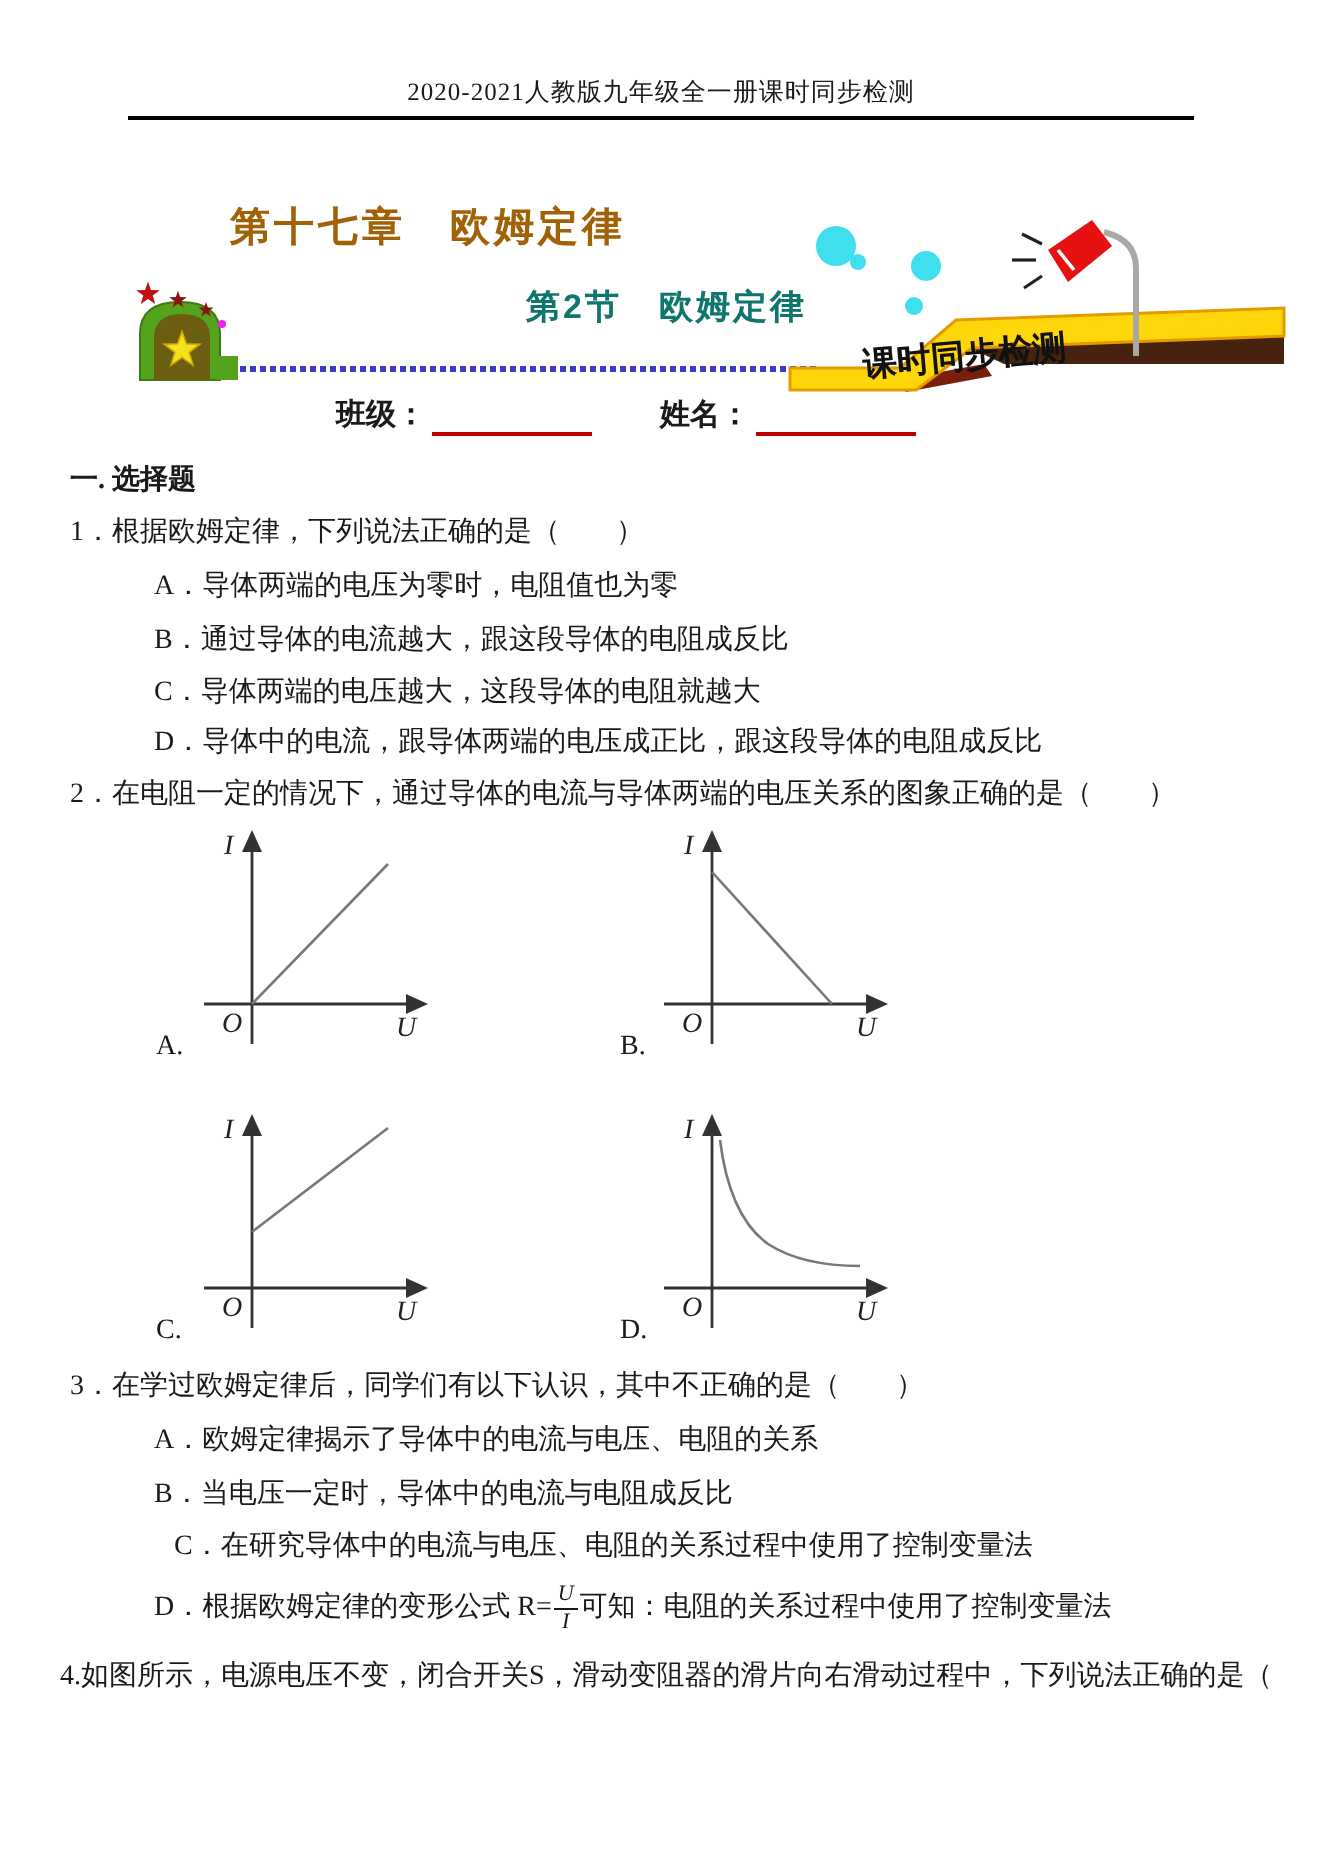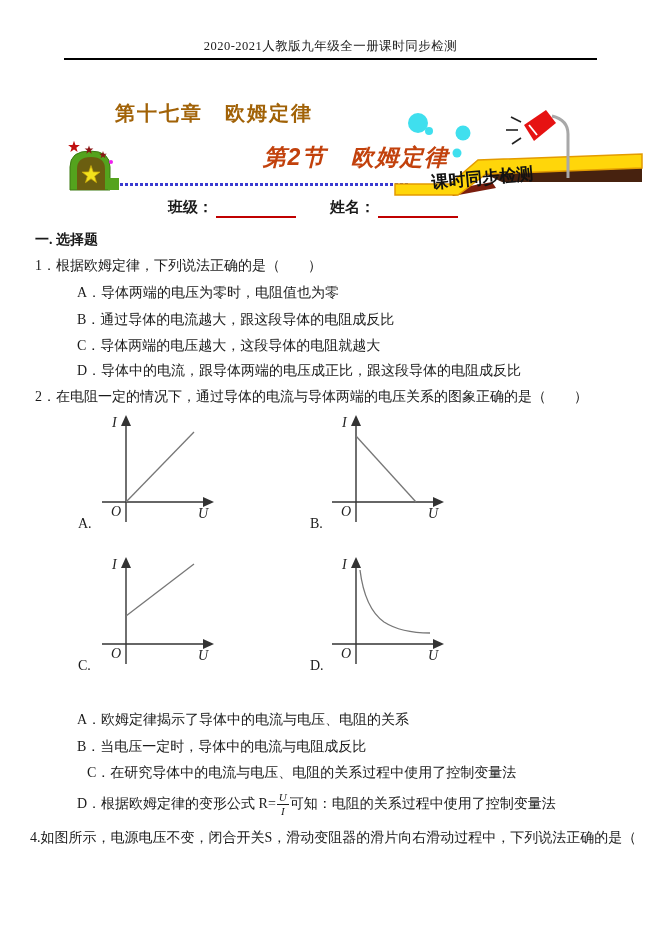--- a/index.html
+++ b/index.html
@@ -3,22 +3,22 @@
 <meta charset="utf-8">
 <style>
   html,body{margin:0;padding:0;background:#888;}
   .page{position:relative;width:661px;height:936px;background:#ffffff;overflow:hidden;
         font-family:"Liberation Serif","DejaVu Serif",serif;color:#1a1a1a;margin:0 auto;}
   .abs{position:absolute;}
   .top-header{top:38px;left:0;width:100%;text-align:center;font-size:12.5px;font-weight:normal;letter-spacing:.5px;}
   .top-rule{top:58px;left:64px;width:533px;height:0;border-top:2px solid #000;}
   .chapter-title{left:99px;top:100px;font-size:20px;font-weight:bold;color:#a16207;
         font-family:"Liberation Sans","DejaVu Sans",sans-serif;letter-spacing:2px;margin-left:16px;}
-  .section-title{left:263px;top:142px;font-size:23px;font-weight:bold;color:#c2410c;
-        font-family:"Liberation Sans","DejaVu Sans",sans-serif;letter-spacing:1.5px;font-style:italic;}
+  .section-title{left:263px;top:142px;font-size:17px;font-weight:bold;color:#0f766e;
+        font-family:"Liberation Sans","DejaVu Sans",sans-serif;letter-spacing:1.5px;}
   .dotted-line{left:120px;top:183px;width:288px;height:3px;
         background:repeating-linear-gradient(90deg,#3b3bd0 0 3px,transparent 3px 5px);}
   .field-label{font-size:15px;font-weight:bold;}
   .red-underline{height:0;border-top:2px solid #c00000;width:80px;}
   .sec-head{left:35px;top:231px;font-size:14px;font-weight:bold;}
   .qline{font-size:14px;white-space:nowrap;}
   .frac{display:inline-block;vertical-align:middle;text-align:center;font-style:italic;line-height:1;margin:0 1px;}
   .frac .num{display:block;font-size:11px;border-bottom:1px solid #1a1a1a;padding:0 2px 1px;}
   .frac .den{display:block;font-size:11px;padding-top:1px;}
   .glabel{font-size:14px;}
@@ -133,20 +133,21 @@
     <polygon points="40,5 35,16 45,16" fill="#333"></polygon>
     <line x1="16" y1="92" x2="120" y2="92" stroke="#333" stroke-width="1.4"></line>
     <polygon points="128,92 117,87 117,97" fill="#333"></polygon>
     <path d="M44,18 C47,42 54,60 68,70 C82,79 100,81 114,81" fill="none" stroke="#777" stroke-width="1.3"></path>
     <text class="axis" x="26" y="17">I</text>
     <text class="axis" x="112" y="108">U</text>
     <text class="axis" x="25" y="106">O</text>
   </svg>
   <div class="abs glabel" style="left:310px;top:658px;">D.</div>
 
+  <div class="abs qline" style="left:35px;top:684px;">3．在学过欧姆定律后，同学们有以下认识，其中不正确的是（　　）</div>
   <div class="abs qline" style="left:77px;top:711px;">A．欧姆定律揭示了导体中的电流与电压、电阻的关系</div>
   <div class="abs qline" style="left:77px;top:738px;">B．当电压一定时，导体中的电流与电阻成反比</div>
   <div class="abs qline" style="left:87px;top:764px;">C．在研究导体中的电流与电压、电阻的关系过程中使用了控制变量法</div>
   <div class="abs qline" style="left:77px;top:792px;">
     <span>D．根据欧姆定律的变形公式 R=</span><span class="frac"><span class="num">U</span><span class="den">I</span></span><span>可知：电阻的关系过程中使用了控制变量法</span>
   </div>
 
   <div class="abs qline" style="left:30px;top:829px;">4.如图所示，电源电压不变，闭合开关S，滑动变阻器的滑片向右滑动过程中，下列说法正确的是（　　）</div>
 
 </div>

